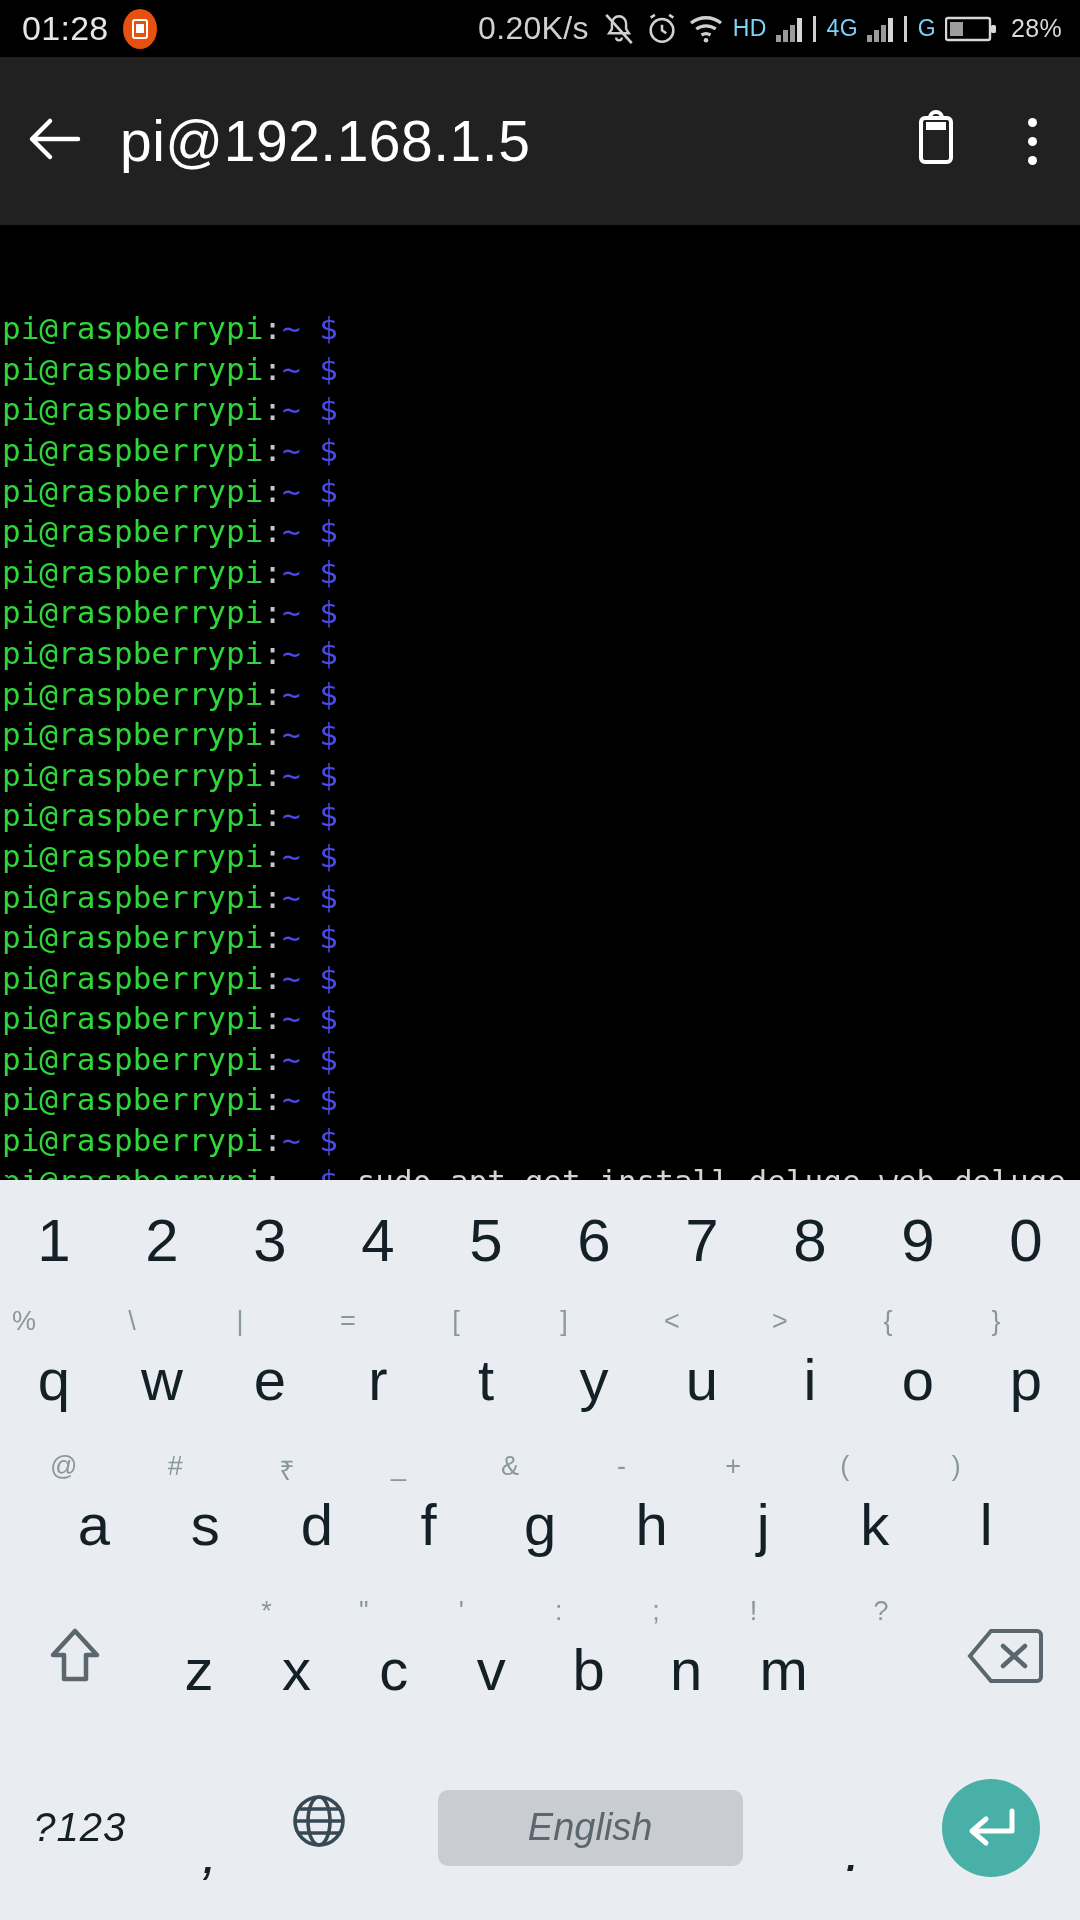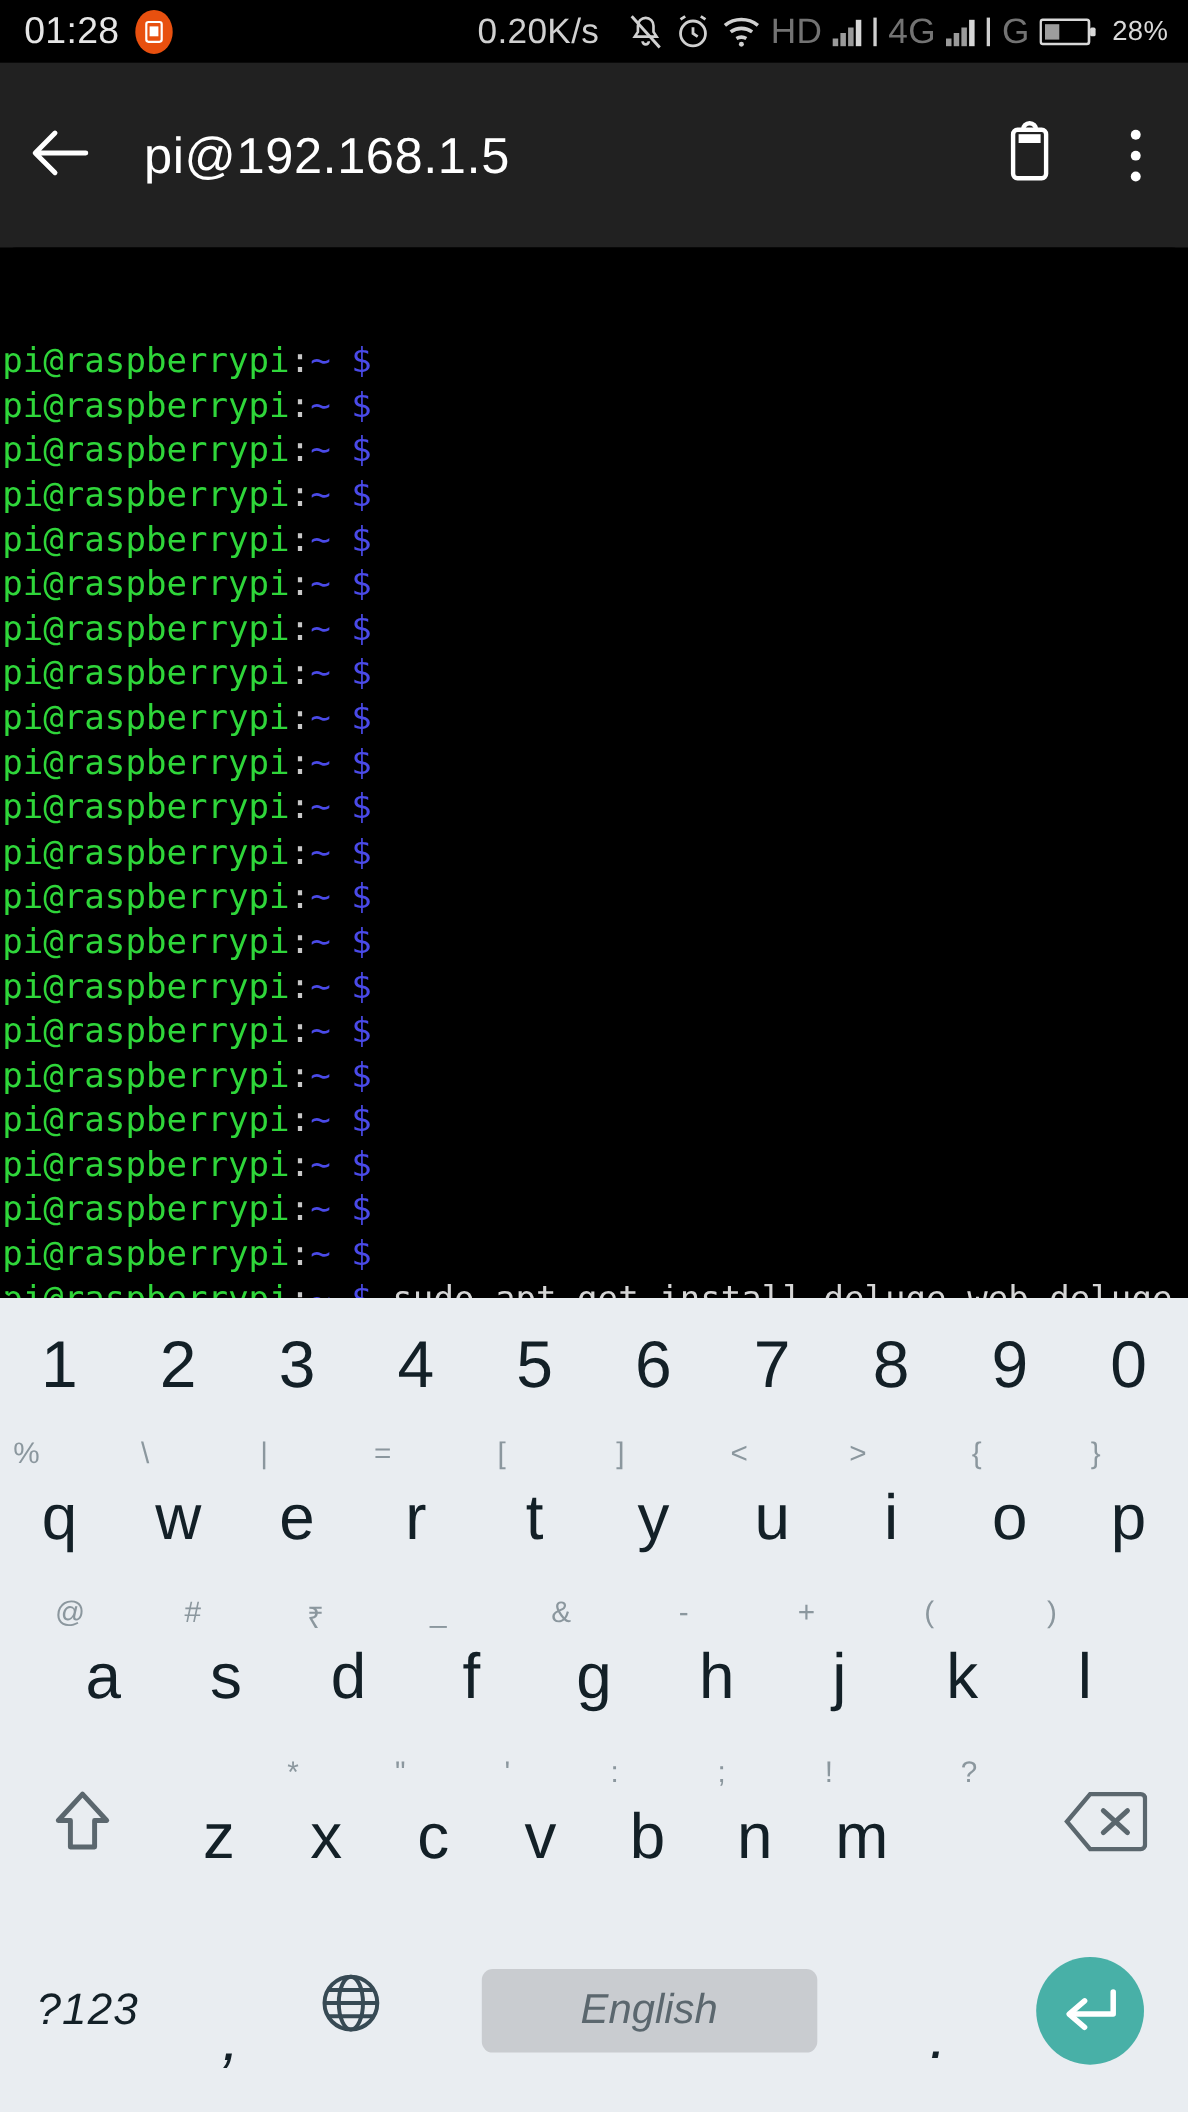--- a/index.html
+++ b/index.html
@@ -18,39 +18,39 @@
     font-size:33px; letter-spacing:.3px;
   }
   .sb-left{ display:flex; align-items:center; gap:14px; padding-left:22px; }
   .sb-clock{ color:#e6e6e6; font-size:34px; }
   .sb-appdot{
     width:34px; height:40px; border-radius:50%;
     background:#e8500f; display:flex; align-items:center; justify-content:center;
   }
   .sb-appdot svg{ display:block; }
   .sb-right{ margin-left:auto; display:flex; align-items:center; gap:9px; padding-right:18px; }
-  .sb-net{ font-size:32px; color:#d0d0d0; margin-right:16px; }
+  .sb-net{ font-size:32px; color:#d0d0d0; margin-right:4px; }
   .sb-right svg{ display:block; }
-  .sb-hd,.sb-4g,.sb-g{ font-size:32px; color:#737373; }
+  .sb-hd,.sb-4g,.sb-g{ font-size:23px; color:#7dd3fc; }
   .sb-batt-pct{ font-size:25px; color:#d9d9d9; margin-left:5px; }
   .bars{ display:flex; align-items:flex-end; gap:2px; height:26px; }
   .bars i{ display:block; width:5px; background:#9a9a9a; }
   .bars i.b1{height:7px;} .bars i.b2{height:12px;} .bars i.b3{height:17px;}
   .bars i.b4{height:24px;background:#d6d6d6;}
   .sep{ width:3px; height:26px; background:#cfcfcf; margin:0 2px; }
 
   
   .appbar{
     position:absolute; top:57px; left:0; width:1080px; height:168px;
     background:#212121; display:flex; align-items:center;
   }
   .appbar .back{ width:110px; display:flex; align-items:center; justify-content:center; }
   .appbar .title{
-    color:#fff; font-size:46px; font-weight:400; letter-spacing:.5px;
-    margin-left:21px; white-space:nowrap;
+    color:#fff; font-size:57px; font-weight:400; letter-spacing:.5px;
+    margin-left:10px; white-space:nowrap;
   }
   .appbar .spacer{ flex:1; }
   .appbar .act{ width:96px; display:flex; align-items:center; justify-content:center; }
   .dots{ display:flex; flex-direction:column; gap:10px; align-items:center; }
   .dots span{ width:9px; height:9px; border-radius:50%; background:#fff; display:block; }
 
   
   .terminal{
     position:absolute; top:225px; left:0; width:1080px; height:955px;
     background:#000; overflow:hidden;

